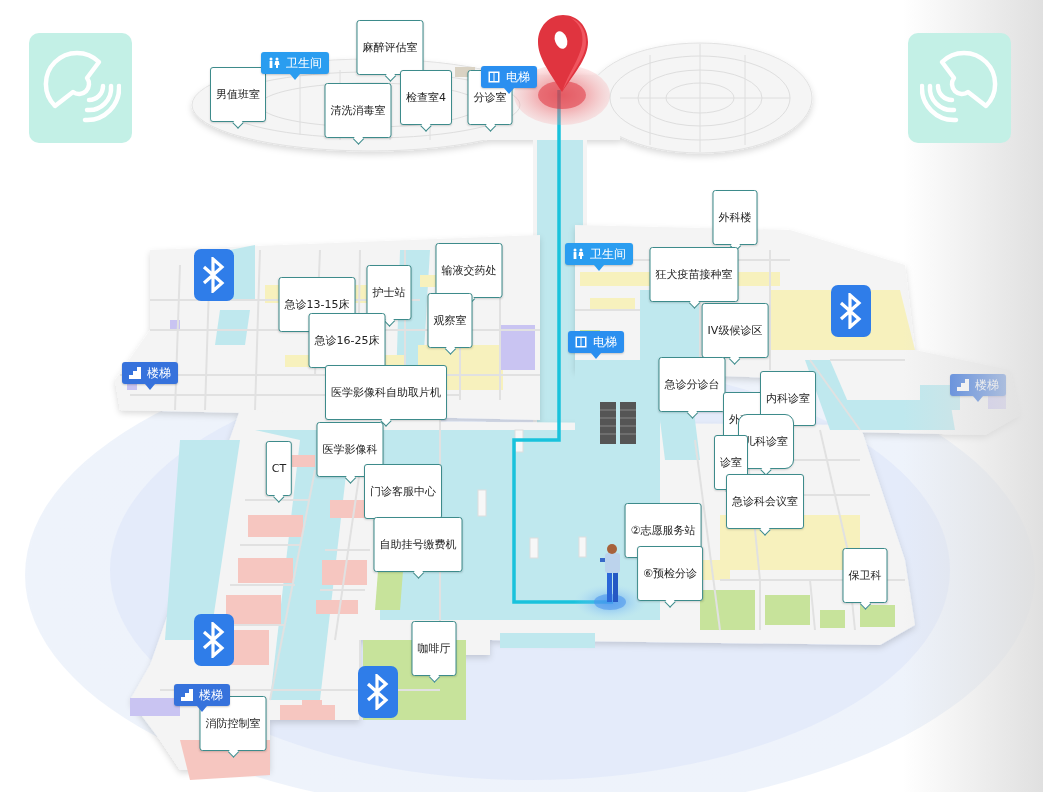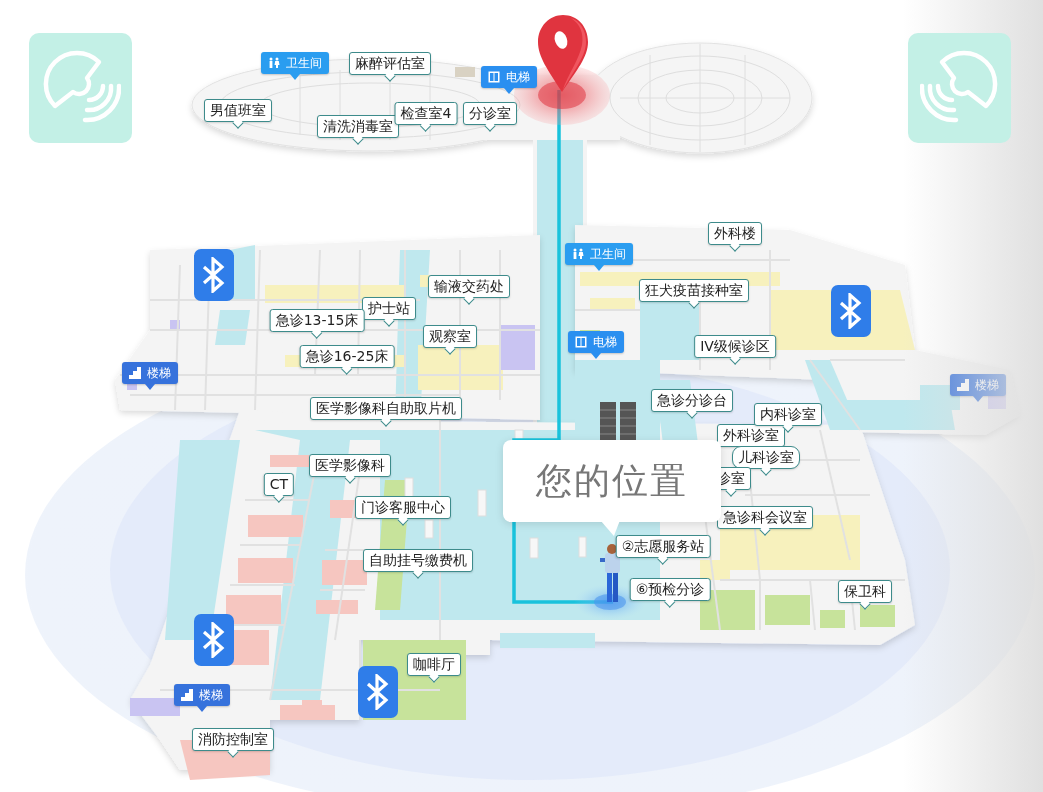--- a/index.html
+++ b/index.html
@@ -1,21 +1,21 @@
 <!DOCTYPE html>
 <html><head>
 <meta charset="utf-8">
 <style>
   html,body{margin:0;padding:0;}
   body{width:1043px;height:792px;overflow:hidden;position:relative;background:#ffffff;font-family:"DejaVu Sans","Liberation Sans",sans-serif;}
   #stage{position:absolute;left:0;top:0;width:1043px;height:792px;overflow:hidden;}
   #right-fade{position:absolute;right:0;top:0;width:140px;height:792px;background:linear-gradient(to right,rgba(255,255,255,0),rgba(222,222,222,0.95));pointer-events:none;}
   .halo{position:absolute;border-radius:50%;}
   svg.map{position:absolute;left:0;top:0;}
-  .label{position:absolute;transform:translate(-50%,-100%);background:#ffffff;border:1.5px solid #3d8b8b;border-radius:3px;padding:2px 5px;font-size:14px;color:#222;white-space:nowrap;line-height:17px;box-shadow:0 1px 2px rgba(0,0,0,0.15);}
+  .label{position:absolute;transform:translate(-50%,-100%);background:#ffffff;border:1.5px solid #3d8b8b;border-radius:3px;padding:18px 5px;font-size:11px;color:#222;white-space:nowrap;line-height:17px;box-shadow:0 1px 2px rgba(0,0,0,0.15);}
   .label::after{content:"";position:absolute;left:50%;bottom:-6px;width:7px;height:7px;background:#fff;border-right:1.5px solid #3d8b8b;border-bottom:1.5px solid #3d8b8b;transform:translateX(-50%) rotate(45deg);}
   .facility{position:absolute;transform:translate(-50%,-100%);border-radius:3px;padding:2px 7px;font-size:12px;color:#fff;white-space:nowrap;line-height:18px;display:flex;align-items:center;gap:6px;box-shadow:0 1px 2px rgba(0,0,0,0.2);}
   .facility::after{content:"";position:absolute;left:50%;bottom:-6px;width:0;height:0;border-left:5px solid transparent;border-right:5px solid transparent;border-top:6px solid var(--tail,#2a86e8);transform:translateX(-50%);}
   .facility .ico{width:12px;height:12px;display:inline-block;}
   .bt{position:absolute;width:40px;height:52px;background:#2f7de9;border-radius:7px;display:flex;align-items:center;justify-content:center;}
   .nfc{position:absolute;width:103px;height:110px;border-radius:10px;background:#c3f0e6;display:flex;align-items:center;justify-content:center;}
   #you-bubble{position:absolute;left:503px;top:440px;width:218px;height:82px;background:#fff;border-radius:8px;box-shadow:0 2px 8px rgba(0,0,0,0.12);display:flex;align-items:center;justify-content:center;font-size:36px;color:#777;letter-spacing:2px;}
   #you-bubble::after{content:"";position:absolute;left:100px;bottom:-14px;width:0;height:0;border-left:8px solid transparent;border-right:12px solid transparent;border-top:16px solid #fff;transform:skewX(20deg);}
 </style>
 </head>
@@ -324,21 +324,20 @@
     <svg width="26" height="36" viewBox="0 0 26 36">
         <polyline points="3,10 21,26 12,34 12,2 21,10 3,26" fill="none" stroke="#fff" stroke-width="3.2" stroke-linejoin="miter"></polyline>
       </svg>
   </div>
   <div class="bt" style="left:358px;top:666px;">
     <svg width="26" height="36" viewBox="0 0 26 36">
         <polyline points="3,10 21,26 12,34 12,2 21,10 3,26" fill="none" stroke="#fff" stroke-width="3.2" stroke-linejoin="miter"></polyline>
       </svg>
   </div>
 
-  <div id="you-bubble">您的位置</div>
 
   <div id="right-fade"></div>
 
   <div class="nfc" style="left:29px;top:33px;">
     <svg width="80" height="80" viewBox="0 0 80 80">
       <path d="M58 14 A28 28 0 1 0 14 58 L32 44 A10 10 0 0 0 46 30 Z" fill="none" stroke="#fff" stroke-width="4.5" stroke-linejoin="round"></path>
       <path d="M48 52 A14 14 0 0 0 62 38" fill="none" stroke="#fff" stroke-width="4.5" stroke-linecap="round"></path>
       <path d="M46 62 A22 22 0 0 0 70 38" fill="none" stroke="#fff" stroke-width="4.5" stroke-linecap="round"></path>
       <path d="M44 72 A32 32 0 0 0 78 38" fill="none" stroke="#fff" stroke-width="4.5" stroke-linecap="round"></path>
     </svg>

